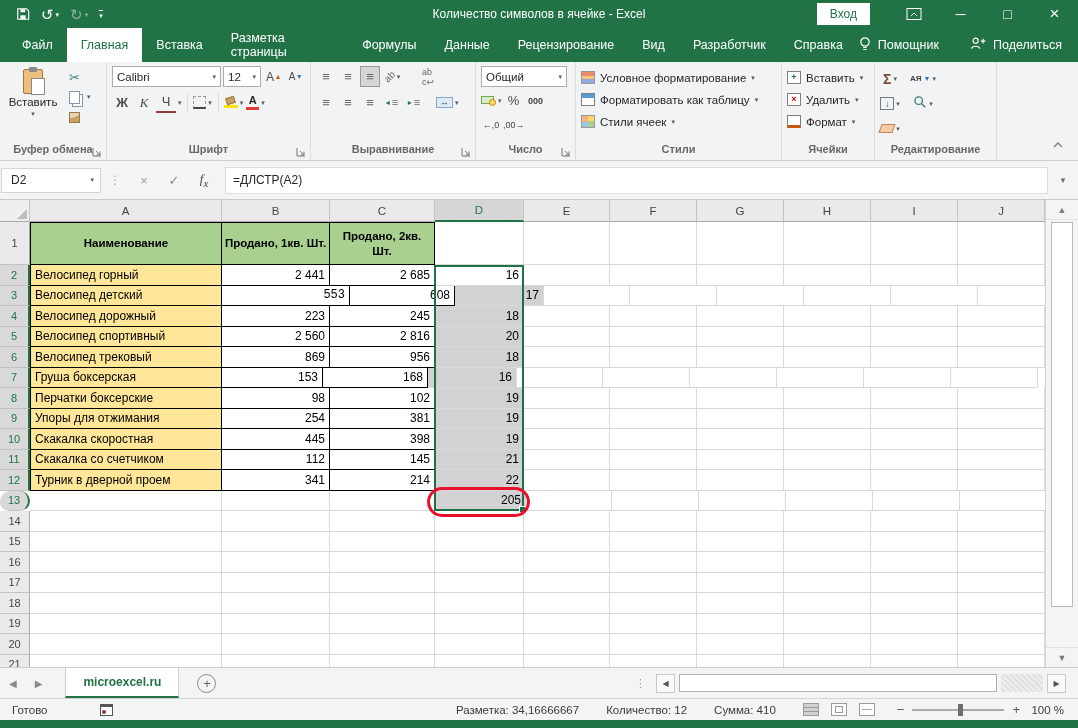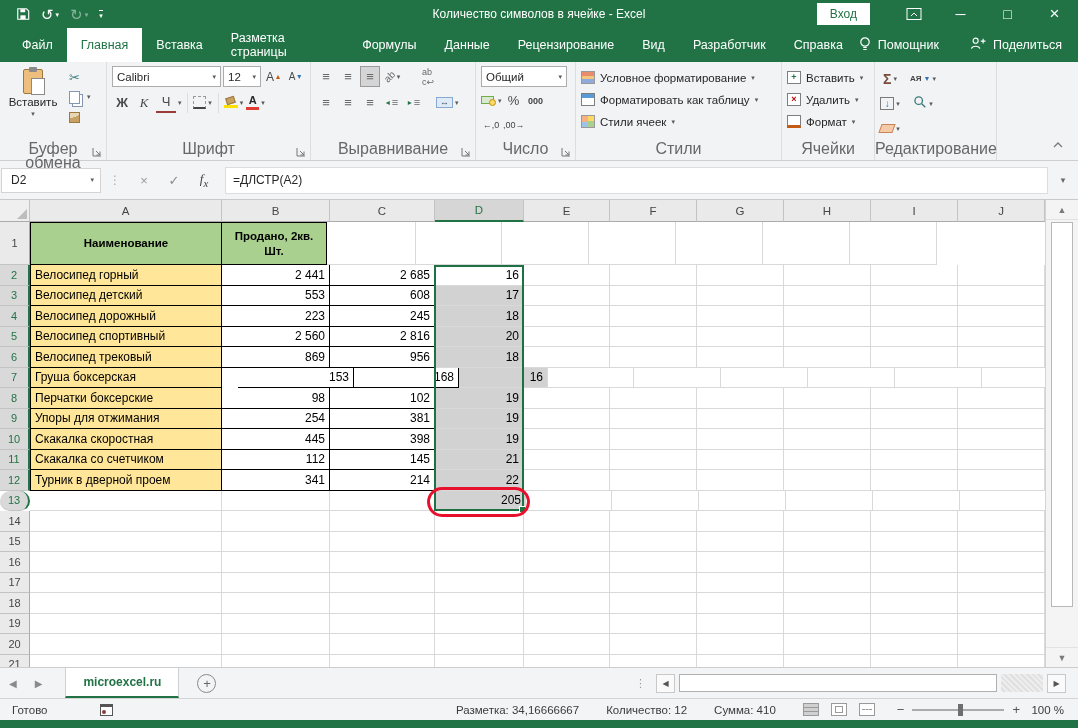--- a/index.html
+++ b/index.html
@@ -23,21 +23,21 @@
   .tabbar { flex:0 0 34px; background:#217346; display:flex; align-items:stretch; color:#fff; padding-left:8px; }
   .tab { display:flex; align-items:center; padding:0 14px; font-size:12.5px; cursor:default; }
   .tab.active { background:#fff; color:#217346; }
   .tabs-right { margin-left:auto; display:flex; align-items:center; gap:26px; padding-right:14px; }
   .tabs-right .tab { padding:0 2px; gap:7px; display:flex; align-items:center; }
 
   
   .ribbon { flex:0 0 99px; background:#F2F3F5; border-bottom:1px solid #CFCFCF; display:flex; position:relative; }
   .rgroup { position:relative; display:flex; flex-direction:column; border-right:1px solid #DCDDDE; flex:0 0 auto; }
   .rg-body { flex:1; padding:4px 5px 0; display:flex; }
-  .rg-label { height:18px; font-size:16px; color:#686868; text-align:center; line-height:14px; }
+  .rg-label { height:18px; font-size:11px; color:#686868; text-align:center; line-height:14px;font-weight:bold; }
   .launcher { position:absolute; right:3px; bottom:3px; width:11px; height:11px; }
   .arrow { font-size:7px; color:#5a5a5a; }
   .rtext { font-size:11.5px; color:#262626; }
   .combo { background:#fff; border:1px solid #ACACAC; height:21px; display:flex; align-items:center; padding:0 4px; font-size:11.5px; gap:4px; }
   .icbtn { display:flex; align-items:center; justify-content:center; gap:2px; min-width:20px; height:21px; }
   .pressed { background:#D5D5D5; border:1px solid #9a9a9a; }
   .glyph { color:#4a4a4a; font-size:13px; line-height:1; }
 
   
   .paste-col { width:56px; display:flex; flex-direction:column; align-items:center; gap:2px; padding-top:3px; }
@@ -516,20 +516,21 @@
           <div class="c colh" style="width: 86px;">E</div>
           <div class="c colh" style="width: 87px;">F</div>
           <div class="c colh" style="width: 87px;">G</div>
           <div class="c colh" style="width: 87px;">H</div>
           <div class="c colh" style="width: 87px;">I</div>
           <div class="c colh" style="width: 87px;">J</div>
         </div>
         <div class="grow" style="height: 43px;">
           <div class="c rowh" style="width: 30px;">1</div>
           <div class="c hdr-green colA-tb" style="width: 192px;">Наименование</div>
+          <div class="c hdr-green" style="width: 108px;">Продано, 1кв. Шт.</div>
           <div class="c hdr-green" style="width: 105px;">Продано, 2кв. Шт.</div>
           <div class="c num" style="width: 89px;"></div>
           <div class="c num" style="width: 86px;"></div>
           <div class="c num" style="width: 87px;"></div>
           <div class="c num" style="width: 87px;"></div>
           <div class="c num" style="width: 87px;"></div>
           <div class="c num" style="width: 87px;"></div>
           <div class="c num" style="width: 87px;"></div>
         </div>
         <div class="grow" style="height: 20.5px;">
@@ -541,21 +542,21 @@
           <div class="c num" style="width: 86px;"></div>
           <div class="c num" style="width: 87px;"></div>
           <div class="c num" style="width: 87px;"></div>
           <div class="c num" style="width: 87px;"></div>
           <div class="c num" style="width: 87px;"></div>
           <div class="c num" style="width: 87px;"></div>
         </div>
         <div class="grow" style="height: 20.5px;">
           <div class="c rowh sel" style="width: 30px;">3</div>
           <div class="c txt yellow tb colA-tb" style="width: 192px;">Велосипед детский</div>
-          <div class="c num tb" style="width: 108px;">553</div>
+          <div class="c num tb" style="width: 128px; font-family: Liberation Mono, monospace;">553</div>
           <div class="c num tb" style="width: 105px;">608</div>
           <div class="c num dsel" style="width: 89px;">17</div>
           <div class="c num" style="width: 86px;"></div>
           <div class="c num" style="width: 87px;"></div>
           <div class="c num" style="width: 87px;"></div>
           <div class="c num" style="width: 87px;"></div>
           <div class="c num" style="width: 87px;"></div>
           <div class="c num" style="width: 87px;"></div>
         </div>
         <div class="grow" style="height: 20.5px;">
@@ -593,21 +594,21 @@
           <div class="c num" style="width: 86px;"></div>
           <div class="c num" style="width: 87px;"></div>
           <div class="c num" style="width: 87px;"></div>
           <div class="c num" style="width: 87px;"></div>
           <div class="c num" style="width: 87px;"></div>
           <div class="c num" style="width: 87px;"></div>
         </div>
         <div class="grow" style="height: 20.5px;">
           <div class="c rowh sel" style="width: 30px;">7</div>
           <div class="c txt yellow tb colA-tb" style="width: 192px;">Груша боксерская</div>
-          <div class="c num tb" style="width: 116px; margin-left: 16px;">153</div>
+          <div class="c num tb" style="width: 101px;">153</div>
           <div class="c num tb" style="width: 105px;">168</div>
           <div class="c num dsel" style="width: 89px;">16</div>
           <div class="c num" style="width: 86px;"></div>
           <div class="c num" style="width: 87px;"></div>
           <div class="c num" style="width: 87px;"></div>
           <div class="c num" style="width: 87px;"></div>
           <div class="c num" style="width: 87px;"></div>
           <div class="c num" style="width: 87px;"></div>
         </div>
         <div class="grow" style="height: 20.5px;">

